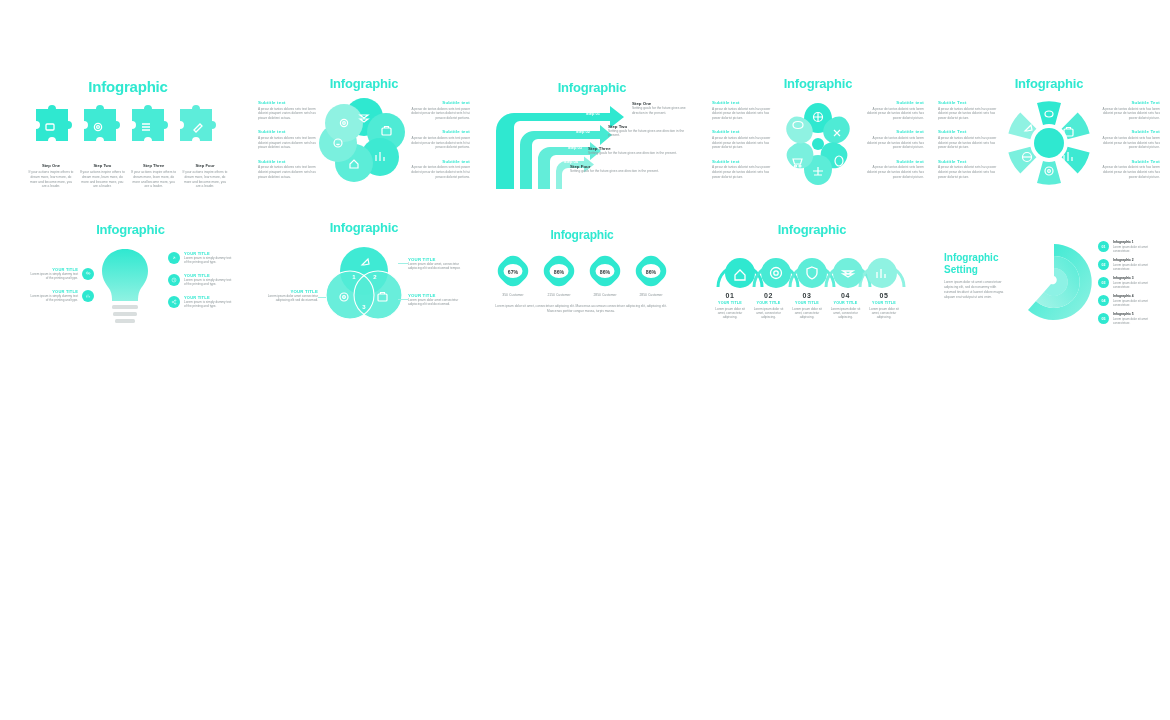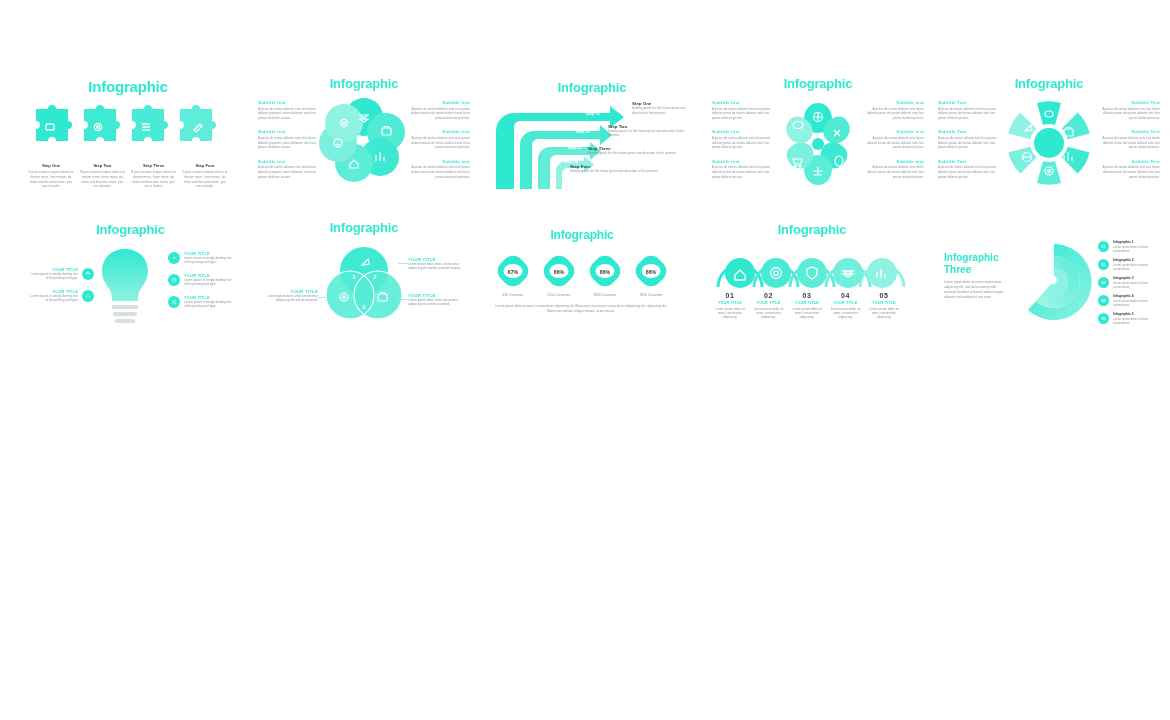--- a/index.html
+++ b/index.html
@@ -531,21 +531,21 @@
         <div class="p9-num">05</div>
         <div class="sub-h p9-t">YOUR TITLE</div>
         <div class="body-txt p9-d">Lorem ipsum dolor sit amet, consectetur adipiscing.</div>
       </div>
     </div>
   </div>
 
   <div class="panel" style="left:938px;top:240px;width:222px;height:90px;">
     <div style="position:absolute;left:6px;top:12px;width:66px;">
       <div class="p10-h">
-        <span>Infographic Three</span>
+        <span>Infographic Setting</span>
       </div>
       <div class="p10-p">Lorem ipsum dolor sit amet consectetuer adipiscing elit, sed do nonummy nibh euismod tincidunt ut laoreet dolore magna aliquam erat volutpat ut wisi enim.</div>
     </div>
     <svg width="80" height="84" viewBox="0 0 80 84" style="position:absolute;left:76px;top:0;">
       <defs>
         <linearGradient id="sp1" x1="0" y1="0" x2="1" y2="1">
           <stop offset="0%" stop-color="#2FE8D0"></stop>
             <stop offset="100%" stop-color="#8FF2E2"></stop>
         </linearGradient>
         <linearGradient id="sp2" x1="1" y1="0" x2="0" y2="1">

